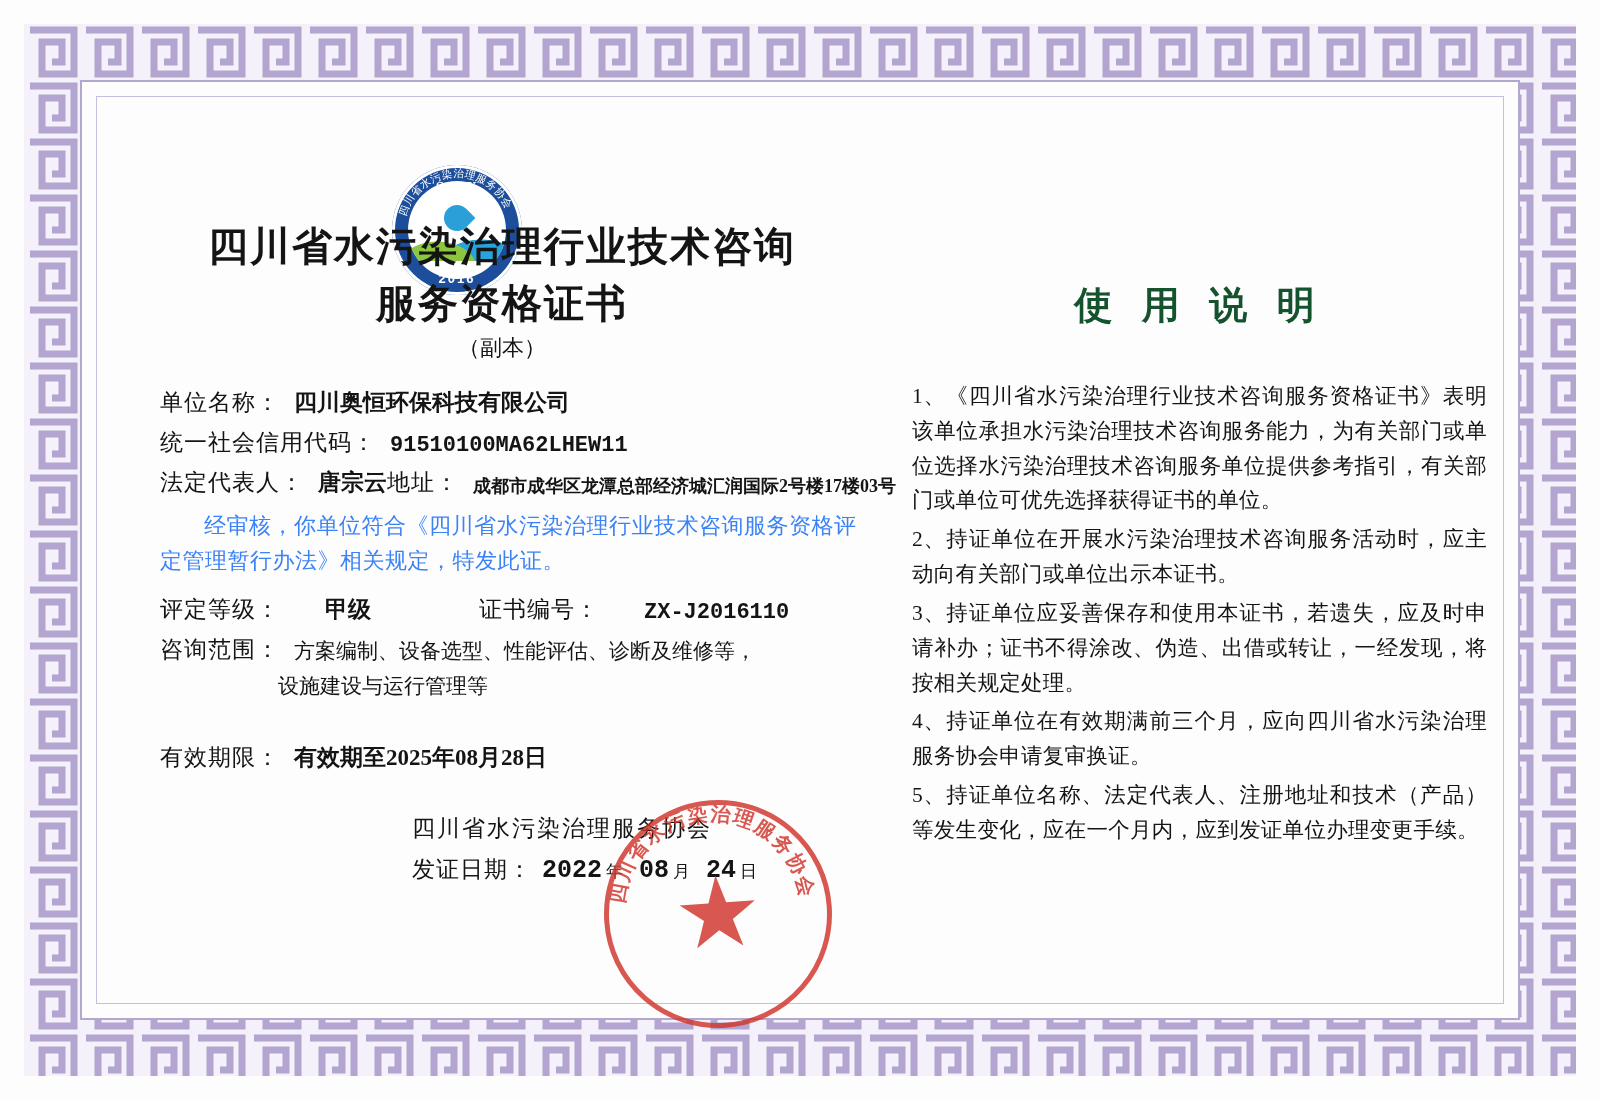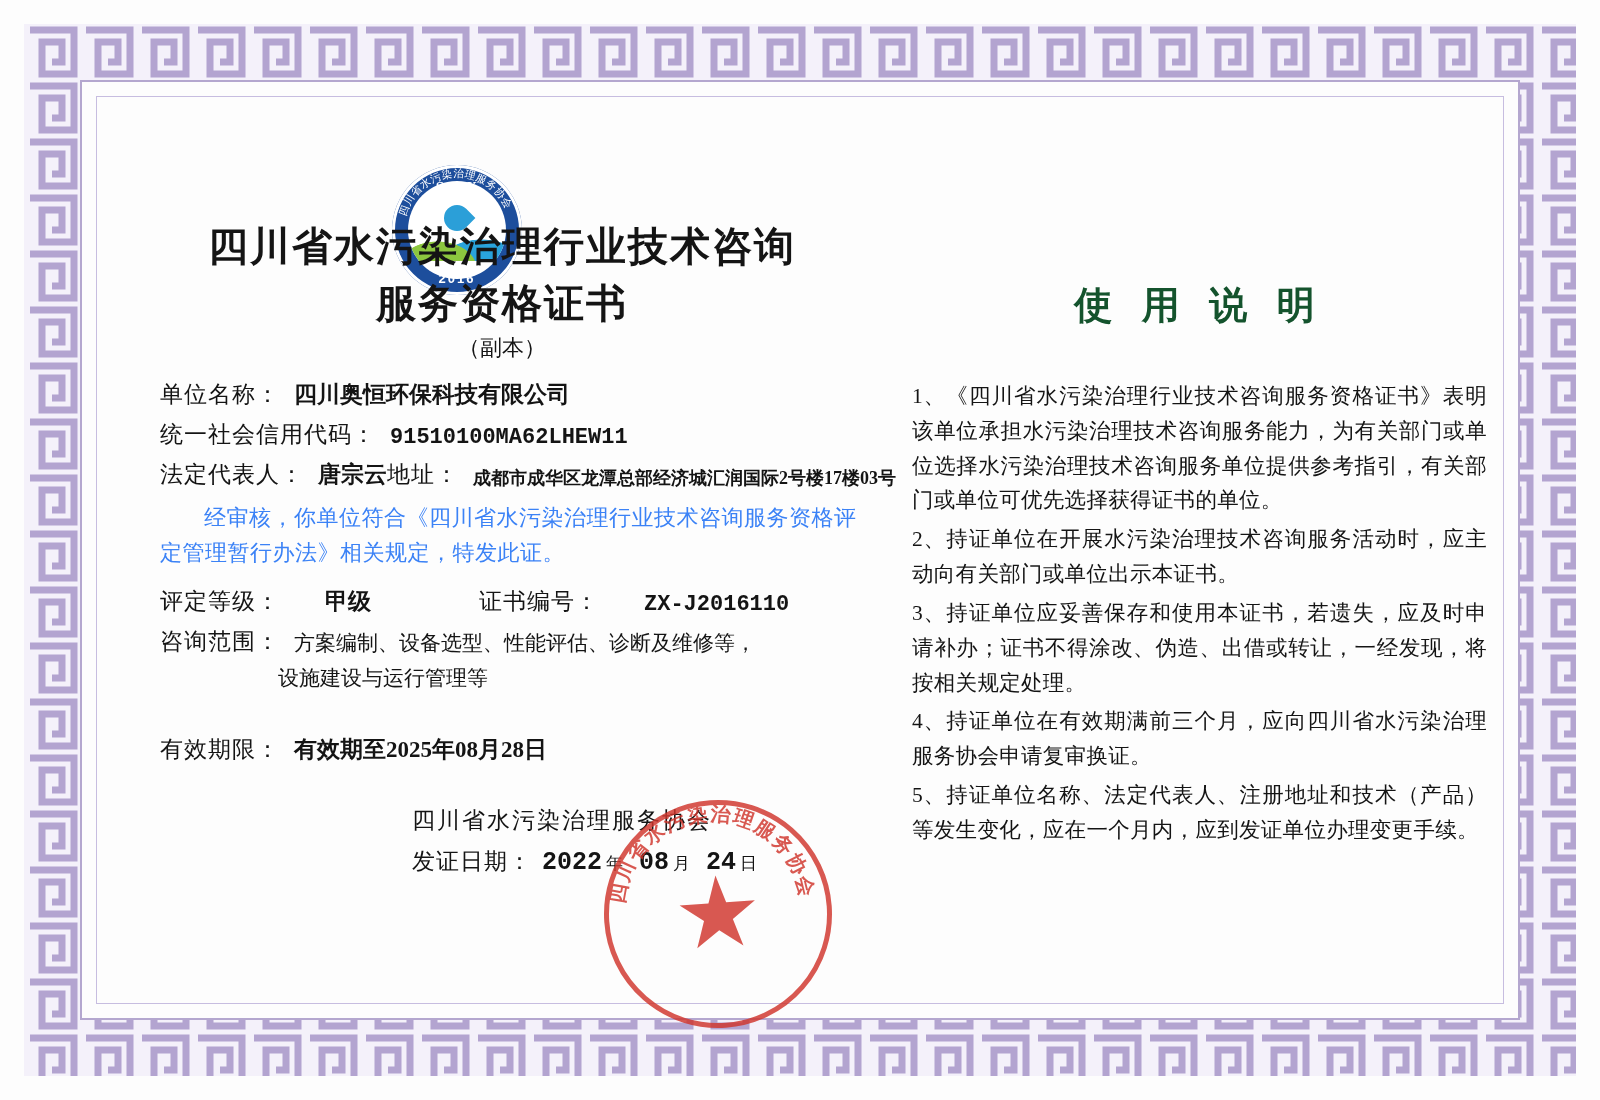--- a/index.html
+++ b/index.html
@@ -112,21 +112,21 @@
     padding-left:20px;
   }
   .cert-sub{
     text-align:center;
     font-size:22px;
     color:#141414;
     padding-left:20px;
   }
 
   .fields{
-    margin-top:16px;
+    margin-top:24px;
     padding-left:48px;
     font-size:23px;
     color:#141414;
   }
   .row{
     display:flex;
     align-items:flex-end;
     margin-bottom:9px;
     white-space:nowrap;
   }

